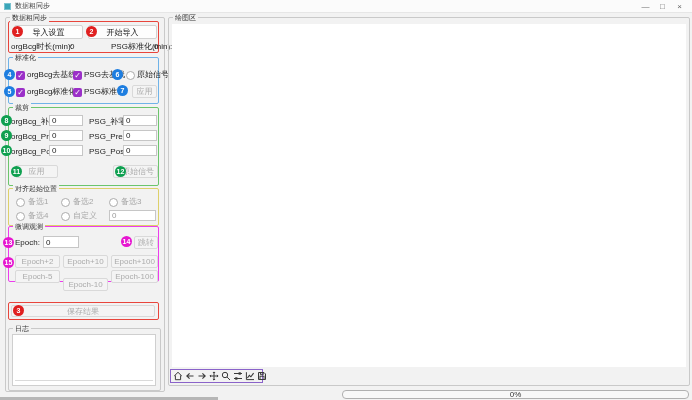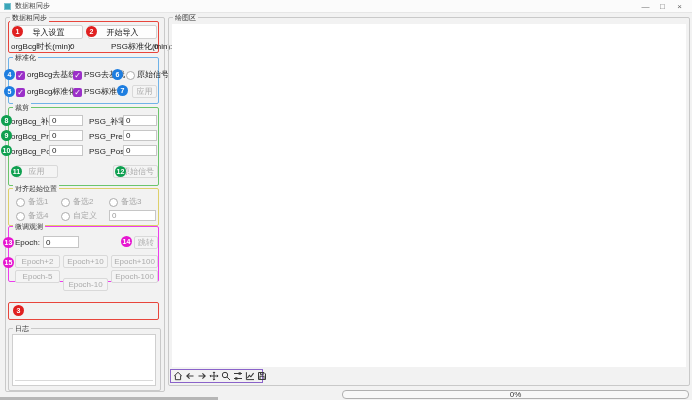--- a/index.html
+++ b/index.html
@@ -140,20 +140,21 @@
     <span class="badge badge-magenta" style="left:-6px;top:30px">15</span>
     <div class="btn disabled" style="left:6px;top:28px;width:45px;height:13px">Epoch+2</div>
     <div class="btn disabled" style="left:54px;top:28px;width:45px;height:13px">Epoch+10</div>
     <div class="btn disabled" style="left:102px;top:28px;width:47px;height:13px">Epoch+100</div>
     <div class="btn disabled" style="left:6px;top:43px;width:45px;height:13px">Epoch-5</div>
     <div class="btn disabled" style="left:54px;top:51px;width:45px;height:13px">Epoch-10</div>
     <div class="btn disabled" style="left:102px;top:43px;width:47px;height:13px">Epoch-100</div>
   </div>
 
   <div class="ann" style="left:8px;top:302px;width:151px;height:18px;border-color:#e8453c">
+    <div class="btn disabled" style="left:2px;top:2px;width:144px;height:12px">保存结果</div>
     <span class="badge badge-red" style="left:4px;top:2px">3</span>
   </div>
 
   <div class="gbox" style="left:8px;top:328px;width:151px;height:61px">
     <span class="glabel">日志</span>
     <div class="logarea" style="left:3px;top:5px;width:144px;height:52px">
       <div class="logline" style="left:2px;right:2px;bottom:4px;position:absolute"></div>
     </div>
   </div>
 

